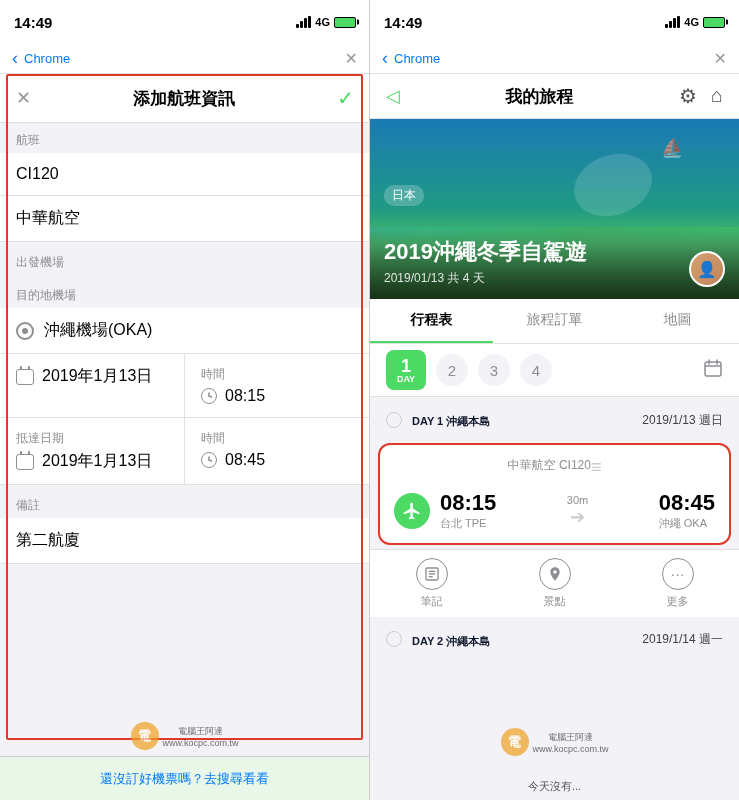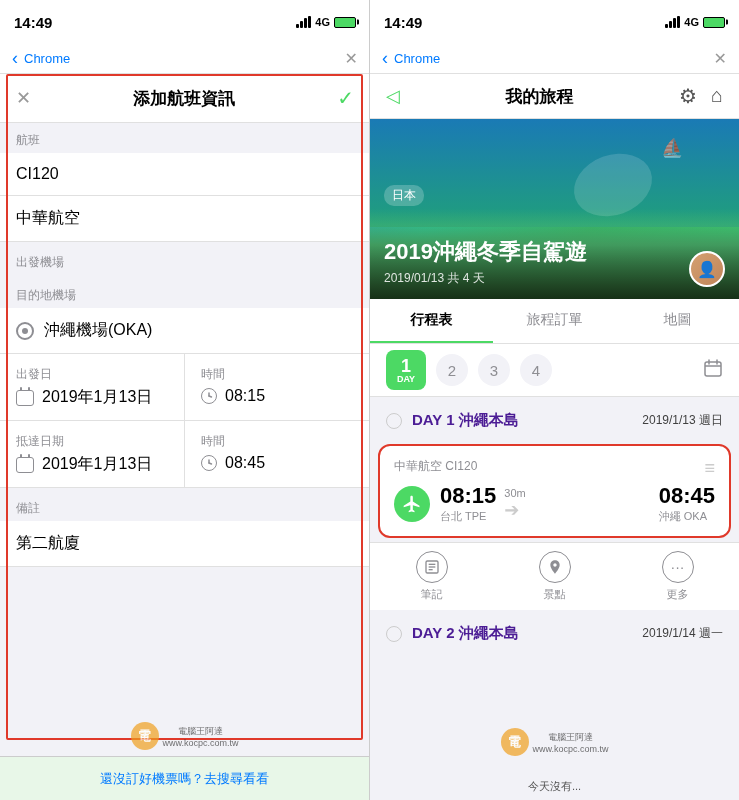--- a/index.html
+++ b/index.html
@@ -431,23 +431,23 @@
       border-radius: 50%;
       border: 1.5px solid #ccc;
       margin-right: 10px;
     }
 
     .day-section-info {
       flex: 1;
     }
 
     .day-section-title {
-      font-size: 15px;
+      font-size: 11px;
       font-weight: 600;
-      color: #4c1d95;
+      color: #0f172a;
     }
 
     .day-section-date {
       font-size: 12px;
       color: #404040;
       margin-left: auto;
     }
 
     
     .flight-card {
@@ -465,23 +465,23 @@
       right: -2px;
       bottom: -2px;
       border: 2.5px solid #e0392a;
       border-radius: 12px;
       pointer-events: none;
     }
 
     .flight-card-header {
       font-size: 12px;
       color: #8e8e93;
-      margin-bottom: 4px;
-      display: flex;
-      justify-content: space-between;
+      margin-bottom: 12px;
+      display: flex;
+      justify-content: center;
     }
 
     .flight-card-body {
       display: flex;
       align-items: center;
       gap: 10px;
     }
 
     .flight-plane-icon {
       width: 36px;
@@ -514,20 +514,21 @@
     }
 
     .flight-airport {
       font-size: 11px;
       color: #8e8e93;
     }
 
     .flight-arrow-block {
       display: flex;
       flex-direction: column;
+      align-items: center;
       flex: 1;
     }
 
     .flight-duration {
       font-size: 11px;
       color: #8e8e93;
     }
 
     .flight-arrow {
       font-size: 18px;
@@ -639,21 +640,20 @@
     <div class="form-section-label">目的地機場</div>
     <div class="form-field-with-icon">
       <div class="location-dot">
           <div class="location-dot-inner"></div>
         </div>
       <span>沖繩機場(OKA)</span>
     </div>
 
     <div class="form-row">
       <div class="form-field-col">
-        <div class="field-col-label">出發日</div>
         <div class="field-col-value">
           <div class="calendar-icon-sm"></div>
           <span>2019年1月13日</span>
         </div>
       </div>
       <div class="form-field-col">
         <div class="field-col-label">時間</div>
         <div class="field-col-value">
           <div class="clock-icon-sm">
             <svg width="10" height="10" viewBox="0 0 10 10">
@@ -840,21 +840,21 @@
         <span>景點</span>
       </div>
       <div class="bottom-icon-item">
         <div class="bottom-icon-circle">
           <span style="font-size:14px;color:#8e8e93;">···</span>
         </div>
         <span>更多</span>
       </div>
     </div>
 
-    <div class="day-section" style="display:flex;align-items:center;padding:10px 16px;background:#f2f2f7;margin-top:4px;">
+    <div class="day-section" style="display:flex;align-items:flex-start;padding:10px 16px;background:#f2f2f7;margin-top:4px;">
       <div class="day-section-radio"></div>
       <div>
         <span class="day-section-title">DAY 2  沖繩本島</span>
       </div>
       <span class="day-section-date">2019/1/14 週一</span>
     </div>
 
     <div style="height:40px;"></div>
   </div>
 

